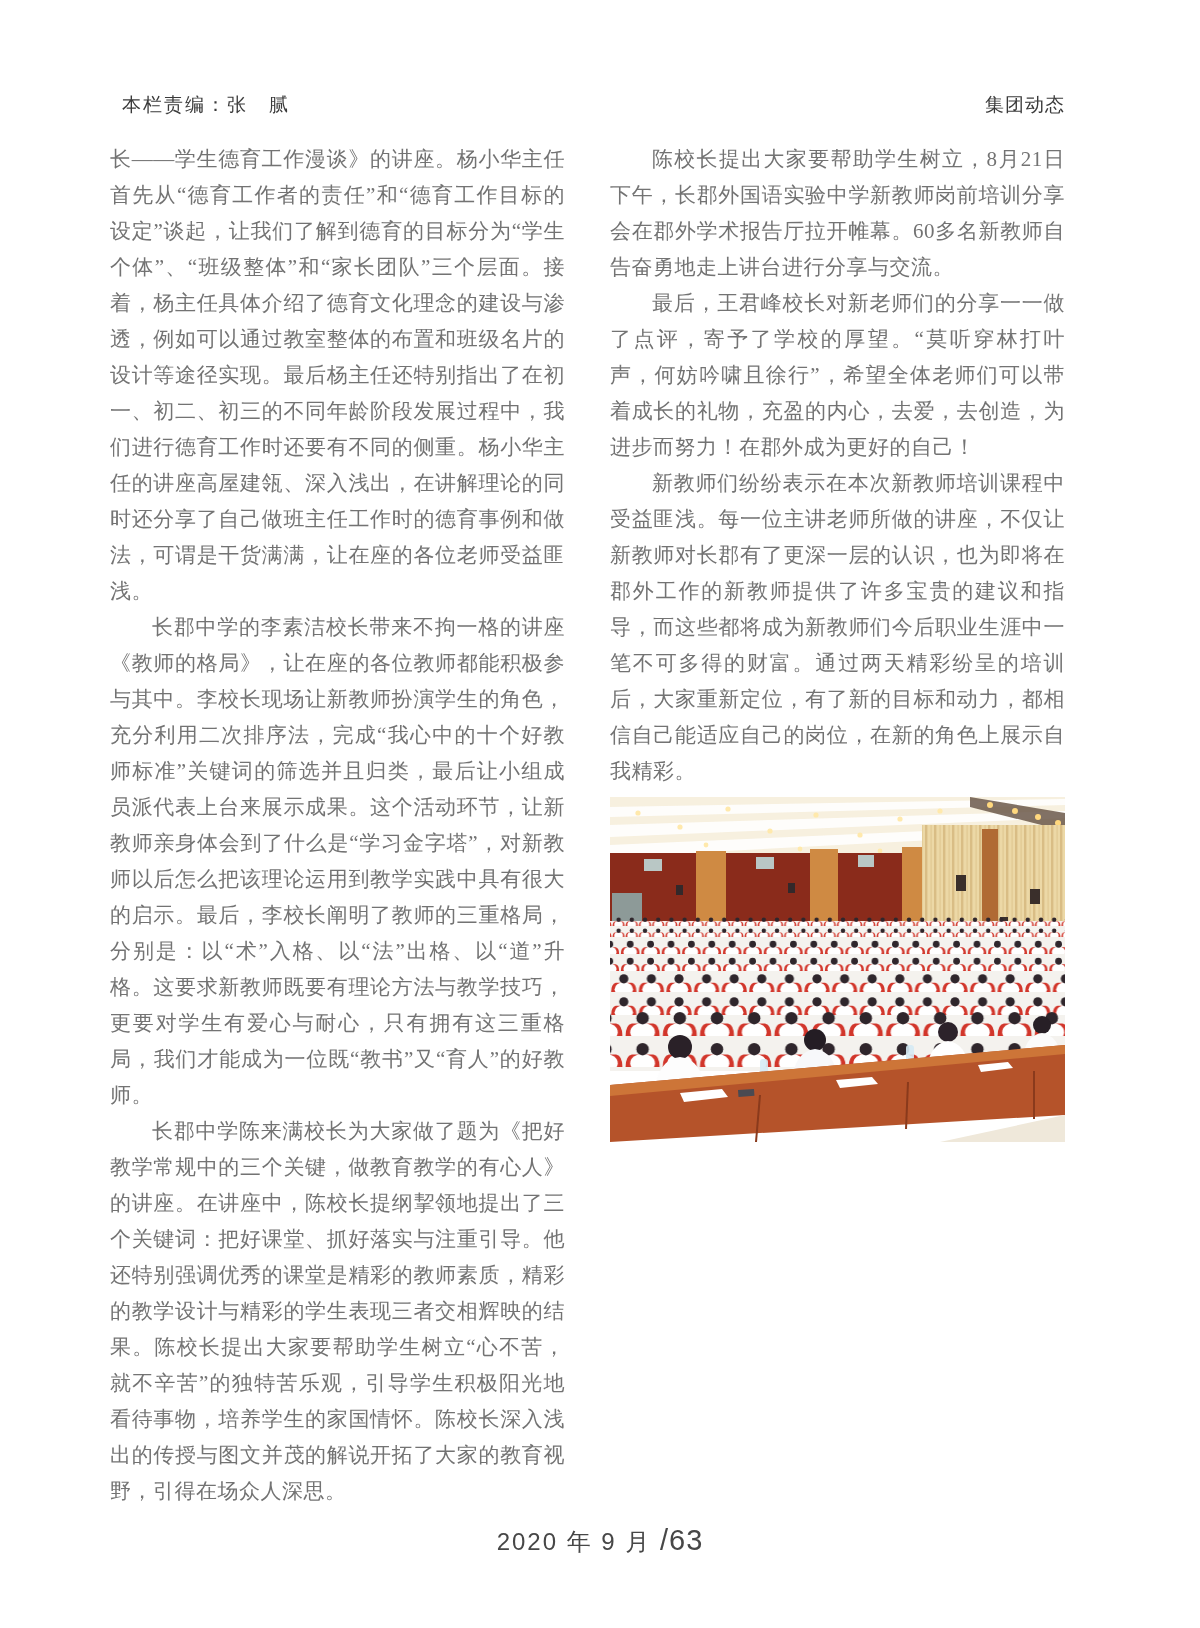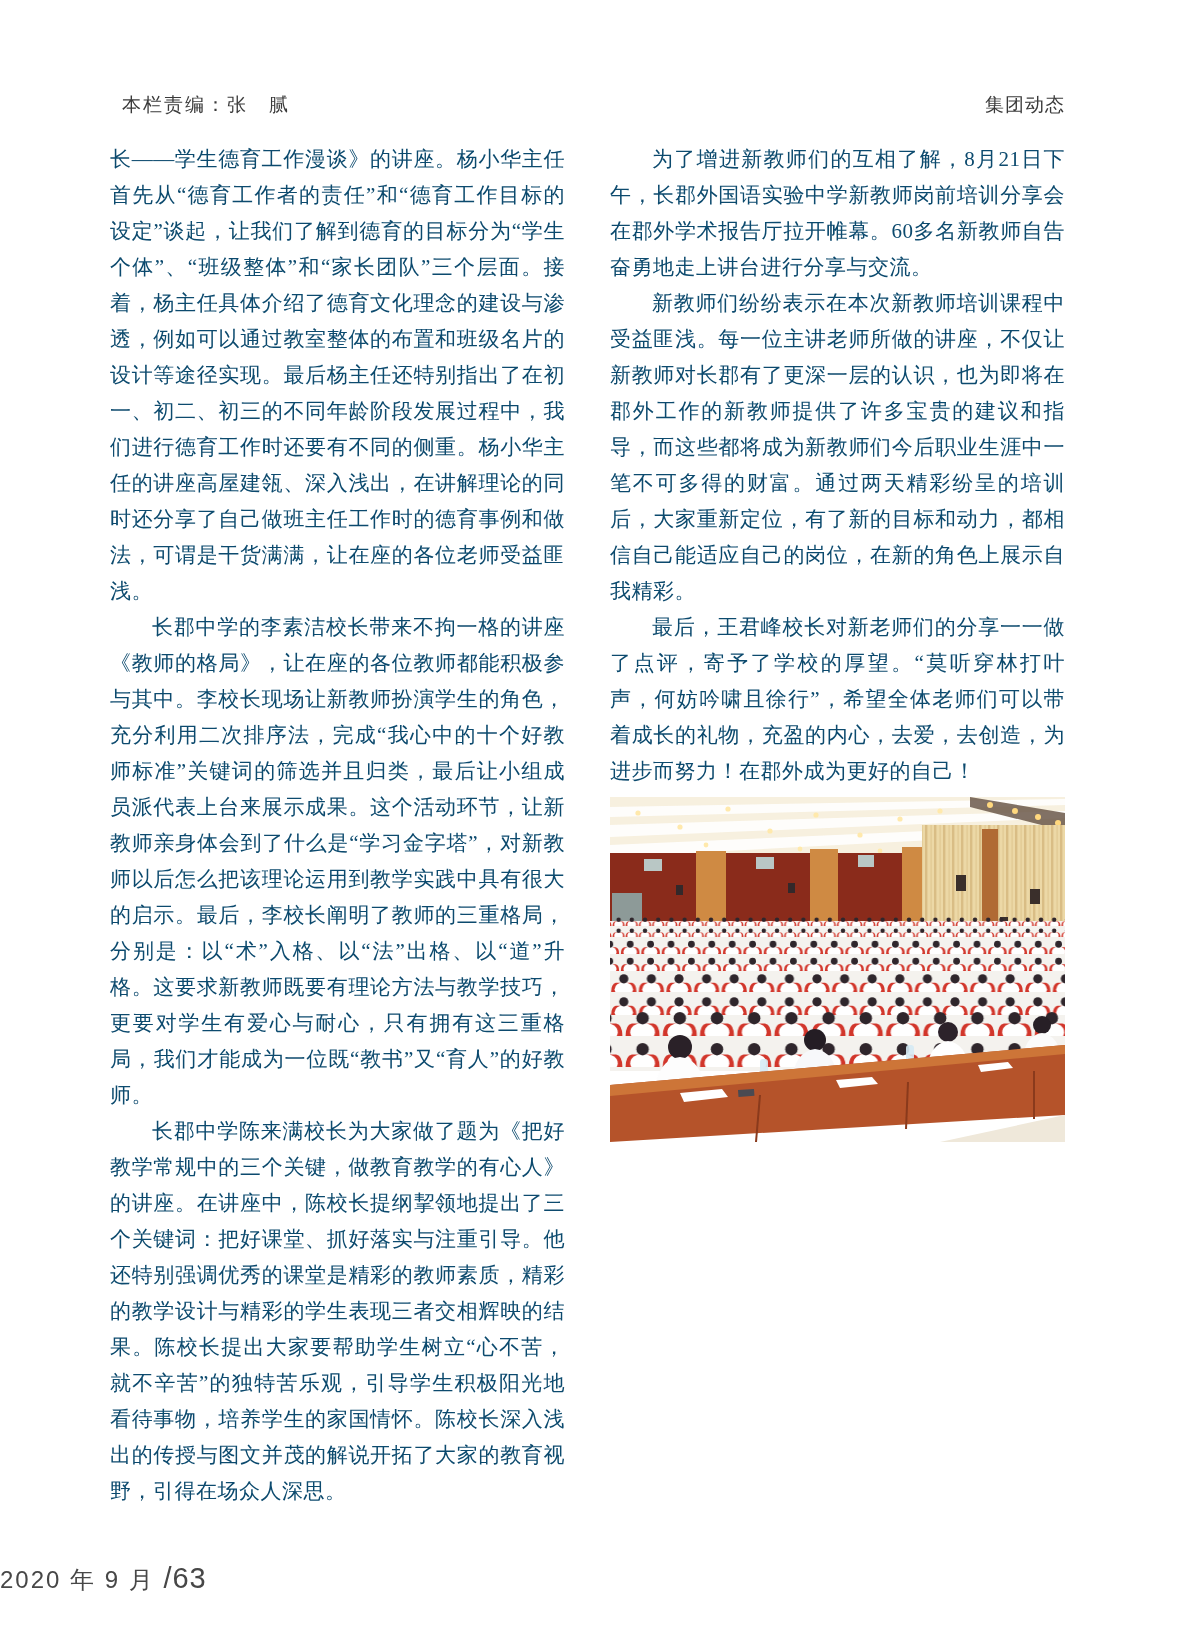--- a/index.html
+++ b/index.html
@@ -17,55 +17,55 @@
   }
   .header-right {
     position:absolute; top:92px; left:985px; width:80px; text-align:center;
     font-size:19px; color:#3a3a3a; letter-spacing:1px; white-space:nowrap;
   }
 
   
   .col {
     position:absolute; top:141px; width:455px;
     font-family:"Liberation Serif","DejaVu Serif", serif;
-    font-size:21px; line-height:36px; color:#0c4a6e;
+    font-size:21px; line-height:36px; color:#737373;
     text-align:justify; letter-spacing:0.5px;
   }
   .col p { margin:0; text-indent:2em; }
   .col p.no-indent { text-indent:0; }
   .col-left  { left:110px; }
   .col-right { left:610px; }
 
   .photo { width:455px; height:345px; display:block; margin-top:8px; }
 
   
   .footer {
-    position:absolute; top:1524px; left:0; width:1200px; text-align:left;
-    color:#474747; font-size:24px; letter-spacing:2px;margin-top:38px;
+    position:absolute; top:1524px; left:0; width:1200px; text-align:center;
+    color:#474747; font-size:24px; letter-spacing:2px;
   }
   .footer .pg { font-size:29px; letter-spacing:1px; }
 </style>
 </head>
 <body>
 
 <div class="page">
 
   <div class="header-left">本栏责编：张　腻</div>
   <div class="header-right">集团动态</div>
 
   <div class="col col-left">
     <p class="no-indent">长——学生德育工作漫谈》的讲座。杨小华主任首先从“德育工作者的责任”和“德育工作目标的设定”谈起，让我们了解到德育的目标分为“学生个体”、“班级整体”和“家长团队”三个层面。接着，杨主任具体介绍了德育文化理念的建设与渗透，例如可以通过教室整体的布置和班级名片的设计等途径实现。最后杨主任还特别指出了在初一、初二、初三的不同年龄阶段发展过程中，我们进行德育工作时还要有不同的侧重。杨小华主任的讲座高屋建瓴、深入浅出，在讲解理论的同时还分享了自己做班主任工作时的德育事例和做法，可谓是干货满满，让在座的各位老师受益匪浅。</p>
     <p>长郡中学的李素洁校长带来不拘一格的讲座《教师的格局》，让在座的各位教师都能积极参与其中。李校长现场让新教师扮演学生的角色，充分利用二次排序法，完成“我心中的十个好教师标准”关键词的筛选并且归类，最后让小组成员派代表上台来展示成果。这个活动环节，让新教师亲身体会到了什么是“学习金字塔”，对新教师以后怎么把该理论运用到教学实践中具有很大的启示。最后，李校长阐明了教师的三重格局，分别是：以“术”入格、以“法”出格、以“道”升格。这要求新教师既要有理论方法与教学技巧，更要对学生有爱心与耐心，只有拥有这三重格局，我们才能成为一位既“教书”又“育人”的好教师。</p>
     <p>长郡中学陈来满校长为大家做了题为《把好教学常规中的三个关键，做教育教学的有心人》的讲座。在讲座中，陈校长提纲挈领地提出了三个关键词：把好课堂、抓好落实与注重引导。他还特别强调优秀的课堂是精彩的教师素质，精彩的教学设计与精彩的学生表现三者交相辉映的结果。陈校长提出大家要帮助学生树立“心不苦，就不辛苦”的独特苦乐观，引导学生积极阳光地看待事物，培养学生的家国情怀。陈校长深入浅出的传授与图文并茂的解说开拓了大家的教育视野，引得在场众人深思。</p>
   </div>
 
   <div class="col col-right">
-    <p>为了增进新教师们的互相了解，8月21日下午，长郡外国语实验中学新教师岗前培训分享会在郡外学术报告厅拉开帷幕。60多名新教师自告奋勇地走上讲台进行分享与交流。</p>
+    <p>陈校长提出大家要帮助学生树立，8月21日下午，长郡外国语实验中学新教师岗前培训分享会在郡外学术报告厅拉开帷幕。60多名新教师自告奋勇地走上讲台进行分享与交流。</p>
+    <p>最后，王君峰校长对新老师们的分享一一做了点评，寄予了学校的厚望。“莫听穿林打叶声，何妨吟啸且徐行”，希望全体老师们可以带着成长的礼物，充盈的内心，去爱，去创造，为进步而努力！在郡外成为更好的自己！</p>
     <p>新教师们纷纷表示在本次新教师培训课程中受益匪浅。每一位主讲老师所做的讲座，不仅让新教师对长郡有了更深一层的认识，也为即将在郡外工作的新教师提供了许多宝贵的建议和指导，而这些都将成为新教师们今后职业生涯中一笔不可多得的财富。通过两天精彩纷呈的培训后，大家重新定位，有了新的目标和动力，都相信自己能适应自己的岗位，在新的角色上展示自我精彩。</p>
-    <p>最后，王君峰校长对新老师们的分享一一做了点评，寄予了学校的厚望。“莫听穿林打叶声，何妨吟啸且徐行”，希望全体老师们可以带着成长的礼物，充盈的内心，去爱，去创造，为进步而努力！在郡外成为更好的自己！</p>
 
     <svg class="photo" viewBox="0 0 455 345" preserveAspectRatio="none" role="img">
       <defs>
         <g id="pp">
           <path d="M1,20 Q1,13 5,12 L19,12 Q23,13 23,20 Z" fill="#d2362b"></path>
           <ellipse cx="12" cy="17.5" rx="8" ry="6" fill="#ffffff"></ellipse>
           <circle cx="12" cy="8.5" r="4" fill="#2f262c"></circle>
         </g>
         <pattern id="rowFar" width="24" height="20" patternUnits="userSpaceOnUse" patternTransform="translate(2,118) scale(0.55)">
             <use href="#pp"></use>

